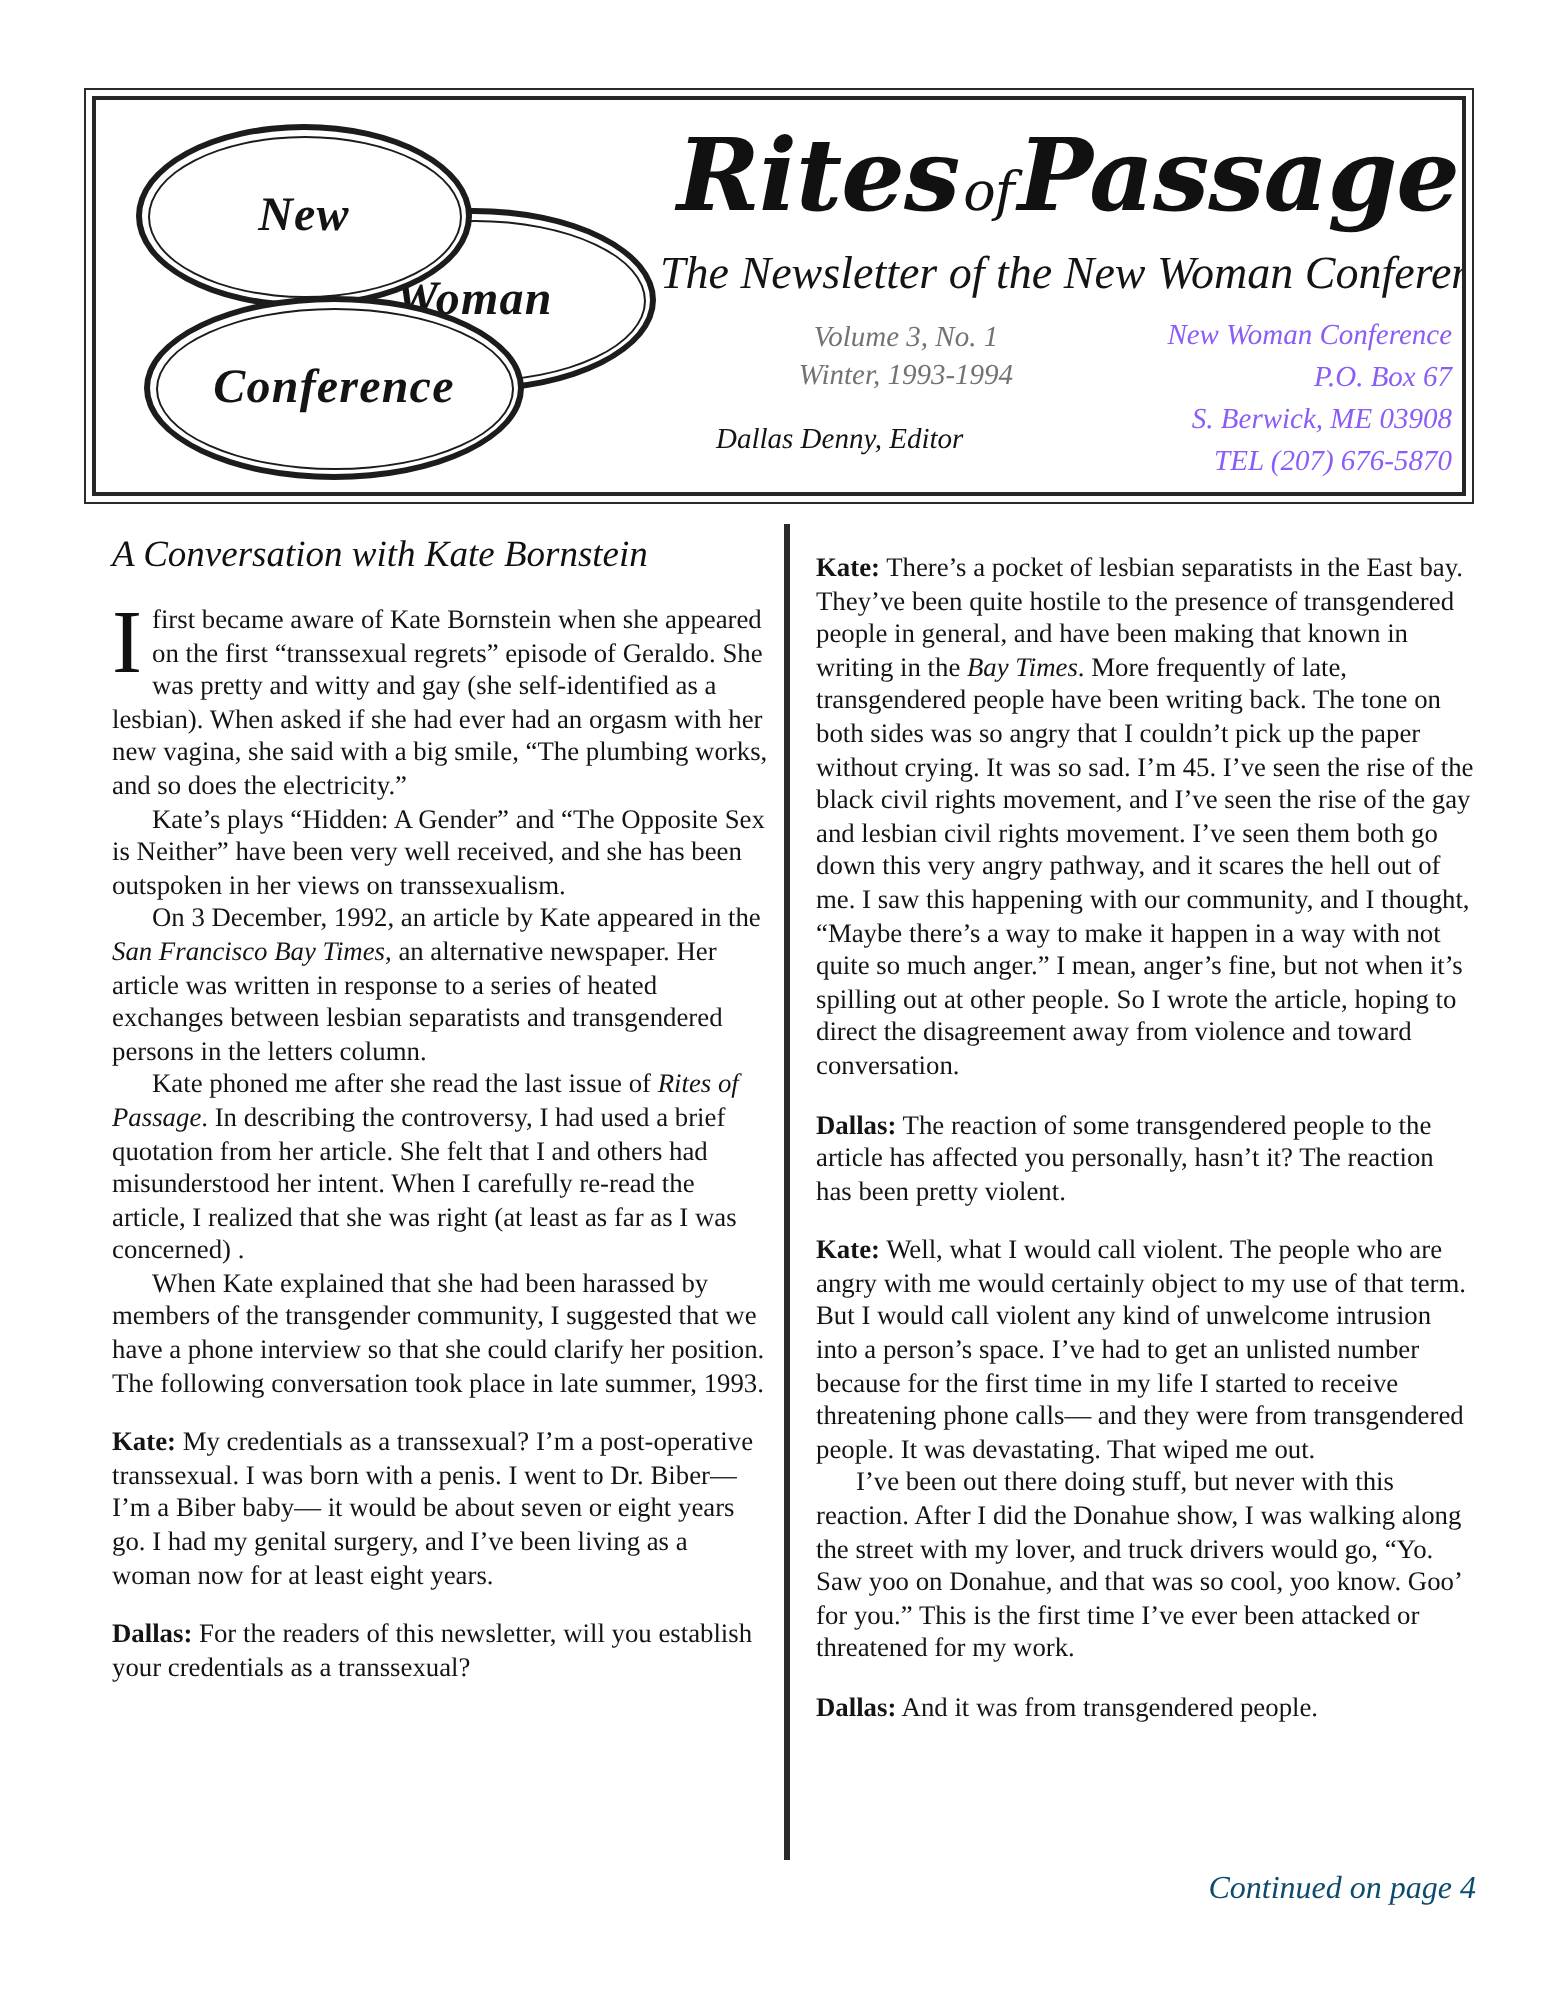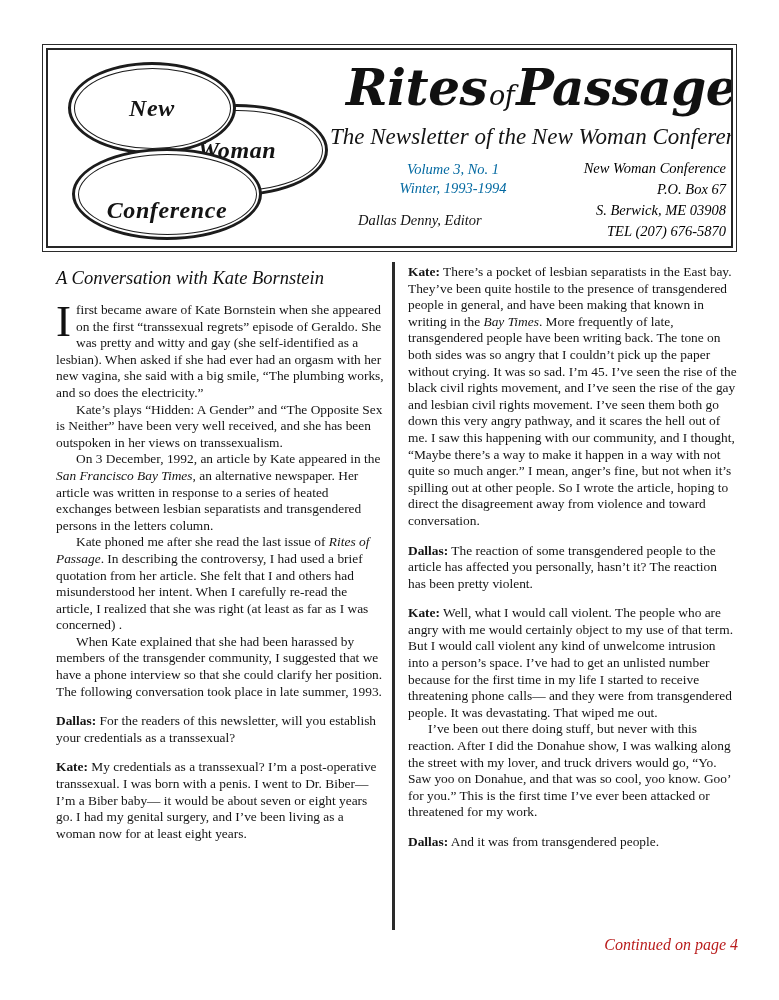--- a/index.html
+++ b/index.html
@@ -84,33 +84,33 @@
     left: 92px; top: 52px;
     width: 182px; height: 92px;
     z-index: 2;
   }
   .oval-woman .oval-label { top: 30px; font-size: 24px; }
   .oval-conference {
     left: 18px; top: 96px;
     width: 190px; height: 92px;
     z-index: 4;
   }
-  .oval-conference .oval-label { top: 30px; font-size: 24px; margin-top: 16px; }
+  .oval-conference .oval-label { top: 30px; font-size: 24px; }
 
   
   .title-zone {
     position: absolute;
     left: 282px; top: 4px;
     width: 402px; height: 196px;
   }
   .pub-title {
     position: absolute;
-    left: 16px; top: 6px;
+    left: 3px; top: 6px;
     width: 402px;
-    text-align: left;
+    text-align: center;
     font-family: "DejaVu Serif", "Liberation Serif", serif;
     font-style: italic;
     font-weight: 700;
     font-size: 50px;
     line-height: 56px;
     color: #111;
     letter-spacing: -0.5px;
     white-space: nowrap;
   }
   .pub-title .of {
@@ -132,42 +132,42 @@
   }
   .issue-block {
     position: absolute;
     left: 28px; top: 106px;
     width: 190px;
     text-align: center;
     font-family: "Liberation Serif", "DejaVu Serif", serif;
     font-style: italic;
     font-size: 14.5px;
     line-height: 19px;
-    color: #0369a1;
+    color: #737373;
   }
   .editor-line {
     position: absolute;
     left: 28px; top: 158px;
     width: 190px;
     text-align: left;
     font-family: "Liberation Serif", "DejaVu Serif", serif;
     font-style: italic;
     font-size: 14.5px;
     color: #141414;
   }
   .address-block {
     position: absolute;
     right: 6px; top: 104px;
     width: 210px;
     text-align: right;
     font-family: "Liberation Serif", "DejaVu Serif", serif;
     font-style: italic;
     font-size: 14.5px;
     line-height: 21px;
-    color: #000000;
+    color: #8b5cf6;
   }
 
   
   .headline {
     position: absolute;
     left: 56px;
     top: 268px;
     width: 330px;
     font-family: "Liberation Serif", "DejaVu Serif", serif;
     font-style: italic;
@@ -188,21 +188,21 @@
   .col {
     position: absolute;
     width: 330px;
     font-family: "Liberation Serif", "DejaVu Serif", serif;
     font-size: 13.4px;
     line-height: 16.6px;
     color: #141414;
     text-align: left;
   }
   .col-left  { left: 56px;  top: 302px; }
-  .col-right { left: 408px; top: 264px; }
+  .col-right { left: 408px; top: 276px; }
 
   .col p {
     margin: 0;
     text-indent: 20px;
   }
   .col p.qa {
     text-indent: 0;
     margin-top: 13px;
   }
   .col p.first {
@@ -223,21 +223,21 @@
 
   .continued {
     position: absolute;
     left: 408px;
     top: 936px;
     width: 330px;
     text-align: right;
     font-family: "Liberation Serif", "DejaVu Serif", serif;
     font-style: italic;
     font-size: 16px;
-    color: #b91c1c;
+    color: #0c4a6e;
   }
 </style>
 </head>
 <body>
 
 <div class="page">
 
   <div class="masthead">
     <div class="masthead-inner">
 
@@ -278,22 +278,22 @@
   <div class="headline">A Conversation with Kate Bornstein</div>
 
   <div class="col-divider"></div>
 
   <div class="col col-left" id="col-left">
       <p class="first"><span class="dropcap">I</span>first became aware of Kate Bornstein when she appeared on the first “transsexual regrets” episode of Geraldo.  She was pretty and witty and gay (she self-identified as a lesbian).  When asked if she had ever had an orgasm with her new vagina, she said with a big smile, “The plumbing works, and so does the electricity.”</p>
       <p>Kate’s plays “Hidden: A Gender” and “The Opposite Sex is Neither” have been very well received, and she has been outspoken in her views on transsexualism.</p>
       <p>On 3 December, 1992, an article by Kate appeared in the <span class="ital">San Francisco Bay Times</span>, an alternative newspaper. Her article was written in response to a series of heated exchanges between lesbian separatists and transgendered persons in the letters column.</p>
       <p>Kate phoned me after she read the last issue of <span class="ital">Rites of Passage</span>. In describing the controversy, I had used a brief quotation from her article.  She felt that I and others had misunderstood her intent.  When I carefully re-read the article, I realized that she was right (at least as far as I was concerned) .</p>
       <p>When Kate explained that she had been harassed by members of  the transgender community, I suggested that we have a phone interview so that she could clarify her position. The following conversation took place in late summer, 1993.</p>
+      <p class="qa"><span class="speaker">Kate:</span>  My credentials as a transsexual?  I’m a post-operative transsexual.  I was born with a penis. I went to Dr. Biber— I’m a Biber baby— it would be about seven or eight years go.  I had my genital surgery, and I’ve been living as a woman now for at least eight years.</p>
       <p class="qa"><span class="speaker">Dallas:</span>  For the readers of this newsletter, will you establish your credentials as a transsexual?</p>
-      <p class="qa"><span class="speaker">Kate:</span>  My credentials as a transsexual?  I’m a post-operative transsexual.  I was born with a penis. I went to Dr. Biber— I’m a Biber baby— it would be about seven or eight years go.  I had my genital surgery, and I’ve been living as a woman now for at least eight years.</p>
     </div>
   <div class="col col-right" id="col-right">
       <p class="qa" style="margin-top: 0px;"><span class="speaker">Kate:</span>  There’s a pocket of lesbian separatists in the East bay. They’ve been quite hostile to the presence of transgendered people in general, and have been making that known in writing in the <span class="ital">Bay Times</span>.  More frequently of late, transgendered people have been writing back.  The tone on both sides was so angry that I couldn’t pick up the paper without crying.  It was so sad.  I’m 45.  I’ve seen the rise of the black civil rights movement, and I’ve seen the rise of the gay and lesbian civil rights movement.  I’ve seen them both go down this very angry pathway, and it scares the hell out of me.  I saw this happening with our community, and I thought, “Maybe there’s a way to make it happen in a way with not quite so much anger.”  I mean, anger’s fine, but not when it’s spilling out at other people. So I wrote the article, hoping to direct the disagreement away from violence and toward conversation.</p>
       <p class="qa"><span class="speaker">Dallas:</span>  The reaction of some transgendered people to the article has affected you personally, hasn’t it? The reaction has been pretty violent.</p>
       <p class="qa"><span class="speaker">Kate:</span>  Well, what I would call violent.  The people who are angry with me would certainly object to my use of that term.  But I would call violent any kind of unwelcome intrusion into a person’s space.  I’ve had to get an unlisted number because for the first time in my life I started to receive threatening phone calls— and they were from transgendered people. It was devastating.  That wiped me out.</p>
       <p>I’ve been out there doing stuff, but never with this reaction.  After I did the Donahue show, I was walking along the street with my lover, and truck drivers would go, “Yo.  Saw yoo on Donahue, and that was so cool, yoo know.  Goo’ for you.”  This is the first time I’ve ever been attacked or threatened for my work.</p>
       <p class="qa"><span class="speaker">Dallas:</span>  And it was from transgendered people.</p>
     </div>
 
   <div class="continued">Continued on page 4</div>

